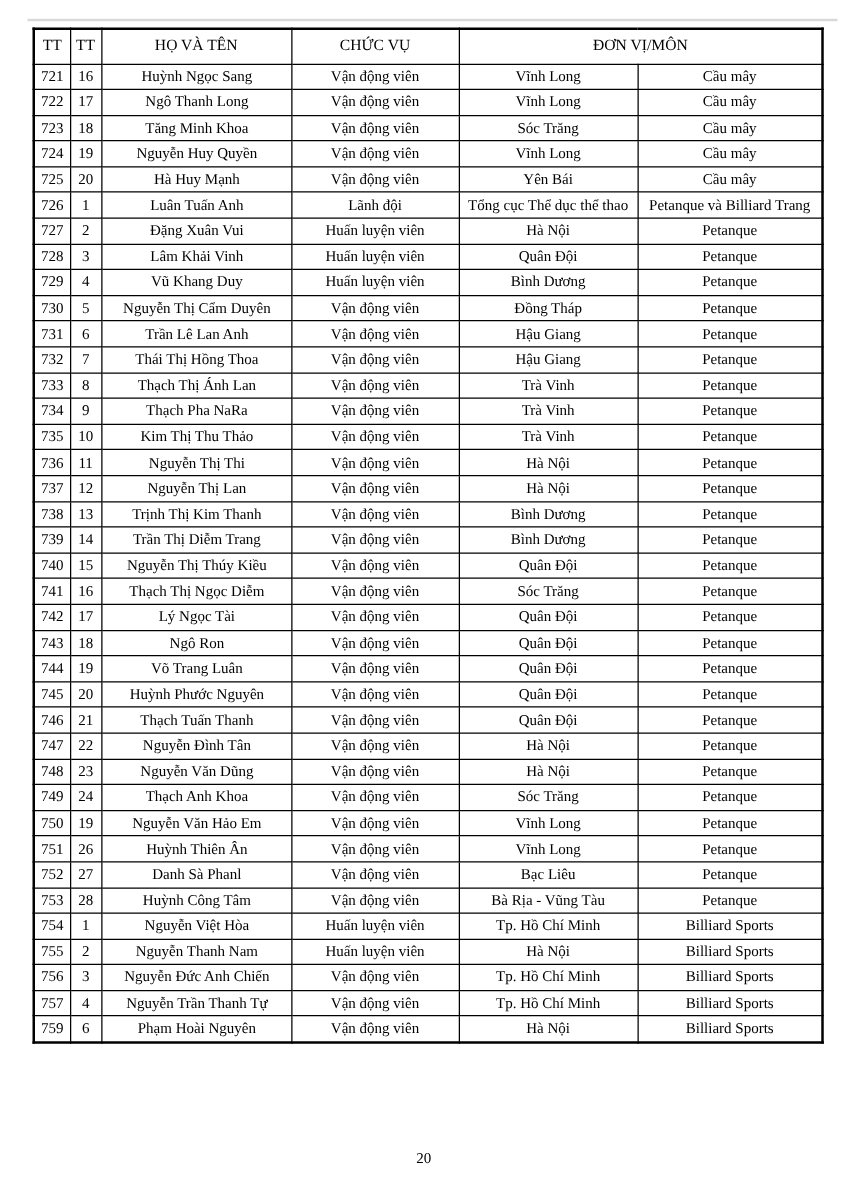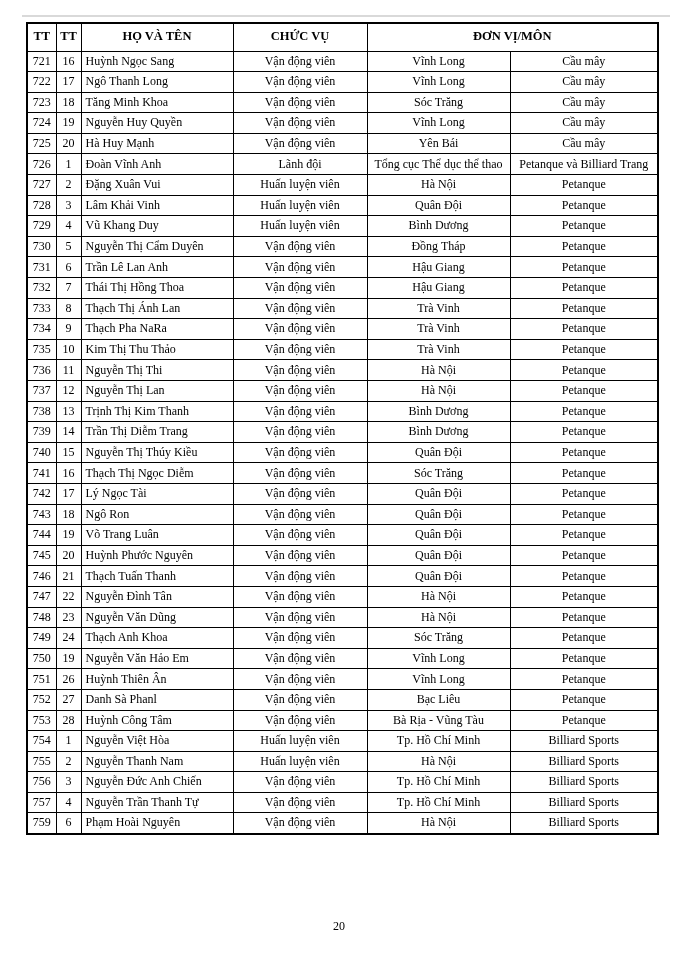--- a/index.html
+++ b/index.html
@@ -40,31 +40,31 @@
     border: 1.5px solid #000;
     padding: 0 3px;
     overflow: hidden;
     white-space: nowrap;
     font-size: 12px;
     line-height: 1.1;
   }
   table.roster thead th {
     height: 28px;
     font-size: 12.5px;
-    font-weight: bold;
+    font-weight: normal;
     text-align: center;
     vertical-align: middle;
   }
   table.roster tbody td {
     height: 20.6px;
     text-align: center;
     vertical-align: middle;
   }
   table.roster tbody td.name-cell {
-    text-align: left;
+    text-align: center;
     padding-left: 4px;
   }
   .page-number {
     position: absolute;
     left: 0;
     top: 919px;
     width: 678px;
     text-align: center;
     font-size: 12px;
     color: #000;
@@ -132,21 +132,21 @@
           <td>725</td>
           <td>20</td>
           <td class="name-cell">Hà Huy Mạnh</td>
           <td>Vận động viên</td>
           <td>Yên Bái</td>
           <td>Cầu mây</td>
         </tr>
         <tr>
           <td>726</td>
           <td>1</td>
-          <td class="name-cell">Đoàn Vĩnh Anh</td>
+          <td class="name-cell">Luân Tuấn Anh</td>
           <td>Lãnh đội</td>
           <td>Tổng cục Thể dục thể thao</td>
           <td>Petanque và Billiard Trang</td>
         </tr>
         <tr>
           <td>727</td>
           <td>2</td>
           <td class="name-cell">Đặng Xuân Vui</td>
           <td>Huấn luyện viên</td>
           <td>Hà Nội</td>

